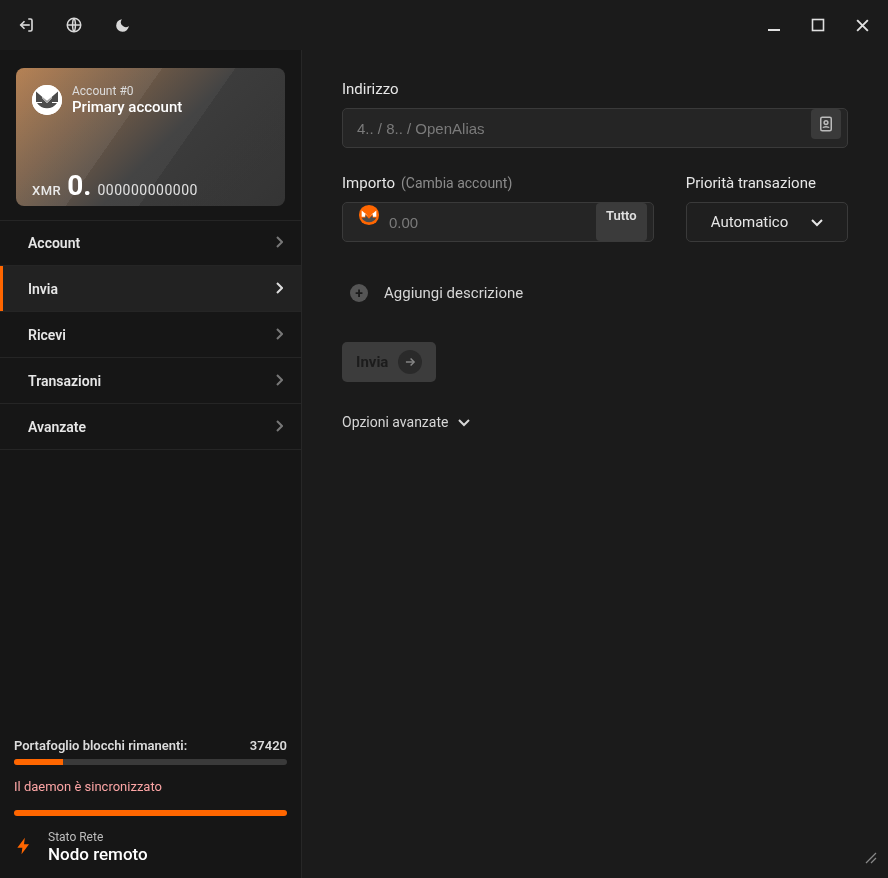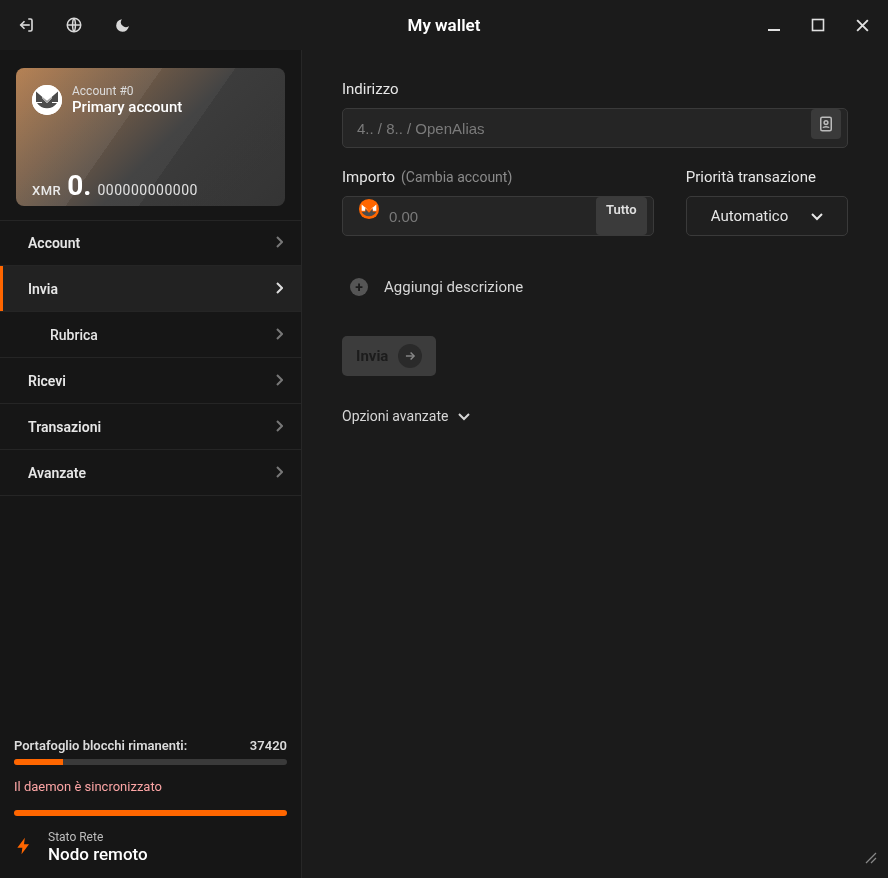--- a/index.html
+++ b/index.html
@@ -172,21 +172,21 @@
   width: 30px; height: 30px;
   background: #3a3a3a;
   border-radius: 4px;
   display: flex; align-items: center; justify-content: center;
   cursor: pointer;
   color: #bcbcbc;
 }
 .row2 {
   display: flex;
   gap: 32px;
-  margin-top: 20px;
+  margin-top: 26px;
 }
 .col-amount { flex: 1.3; }
 .col-priority { flex: 1; }
 .xmr-icon {
   width: 24px; height: 24px;
   display: flex; align-items: center; justify-content: center;
 }
 .all-btn {
   background: #3b3b3b;
   color: #e0e0e0;
@@ -279,21 +279,20 @@
           <path d="M12 3c2.5 3 2.5 15 0 18"></path>
           <path d="M12 3c-2.5 3-2.5 15 0 18"></path>
         </svg>
     </div>
     <div class="titlebar-icon">
       <svg width="17" height="17" viewBox="0 0 24 24" fill="currentColor">
           <path d="M21 12.8A9 9 0 1 1 11.2 3a7 7 0 0 0 9.8 9.8z"></path>
         </svg>
     </div>
   </div>
-  <div class="titlebar-title">My wallet</div>
   <div class="window-controls">
     <div class="window-control">
       <svg width="14" height="14" viewBox="0 0 14 14">
           <rect x="1" y="11" width="12" height="2" fill="currentColor"></rect>
         </svg>
     </div>
     <div class="window-control">
       <svg width="14" height="14" viewBox="0 0 14 14" fill="none" stroke="currentColor" stroke-width="1.6">
           <rect x="1.5" y="1.5" width="11" height="11"></rect>
         </svg>
@@ -338,26 +337,20 @@
         <span class="chevron"><svg width="8" height="12" viewBox="0 0 8 12" fill="none" stroke="currentColor" stroke-width="2">
               <path d="M2 1l5 5-5 5"></path>
             </svg></span>
       </div>
       <div class="nav-item active">
         <span>Invia</span>
         <span class="chevron" style="color:#ddd"><svg width="8" height="12" viewBox="0 0 8 12" fill="none" stroke="currentColor" stroke-width="2">
               <path d="M2 1l5 5-5 5"></path>
             </svg></span>
       </div>
-      <div class="nav-item sub">
-        <span>Rubrica</span>
-        <span class="chevron"><svg width="8" height="12" viewBox="0 0 8 12" fill="none" stroke="currentColor" stroke-width="2">
-              <path d="M2 1l5 5-5 5"></path>
-            </svg></span>
-      </div>
       <div class="nav-item">
         <span>Ricevi</span>
         <span class="chevron"><svg width="8" height="12" viewBox="0 0 8 12" fill="none" stroke="currentColor" stroke-width="2">
               <path d="M2 1l5 5-5 5"></path>
             </svg></span>
       </div>
       <div class="nav-item">
         <span>Transazioni</span>
         <span class="chevron"><svg width="8" height="12" viewBox="0 0 8 12" fill="none" stroke="currentColor" stroke-width="2">
               <path d="M2 1l5 5-5 5"></path>

